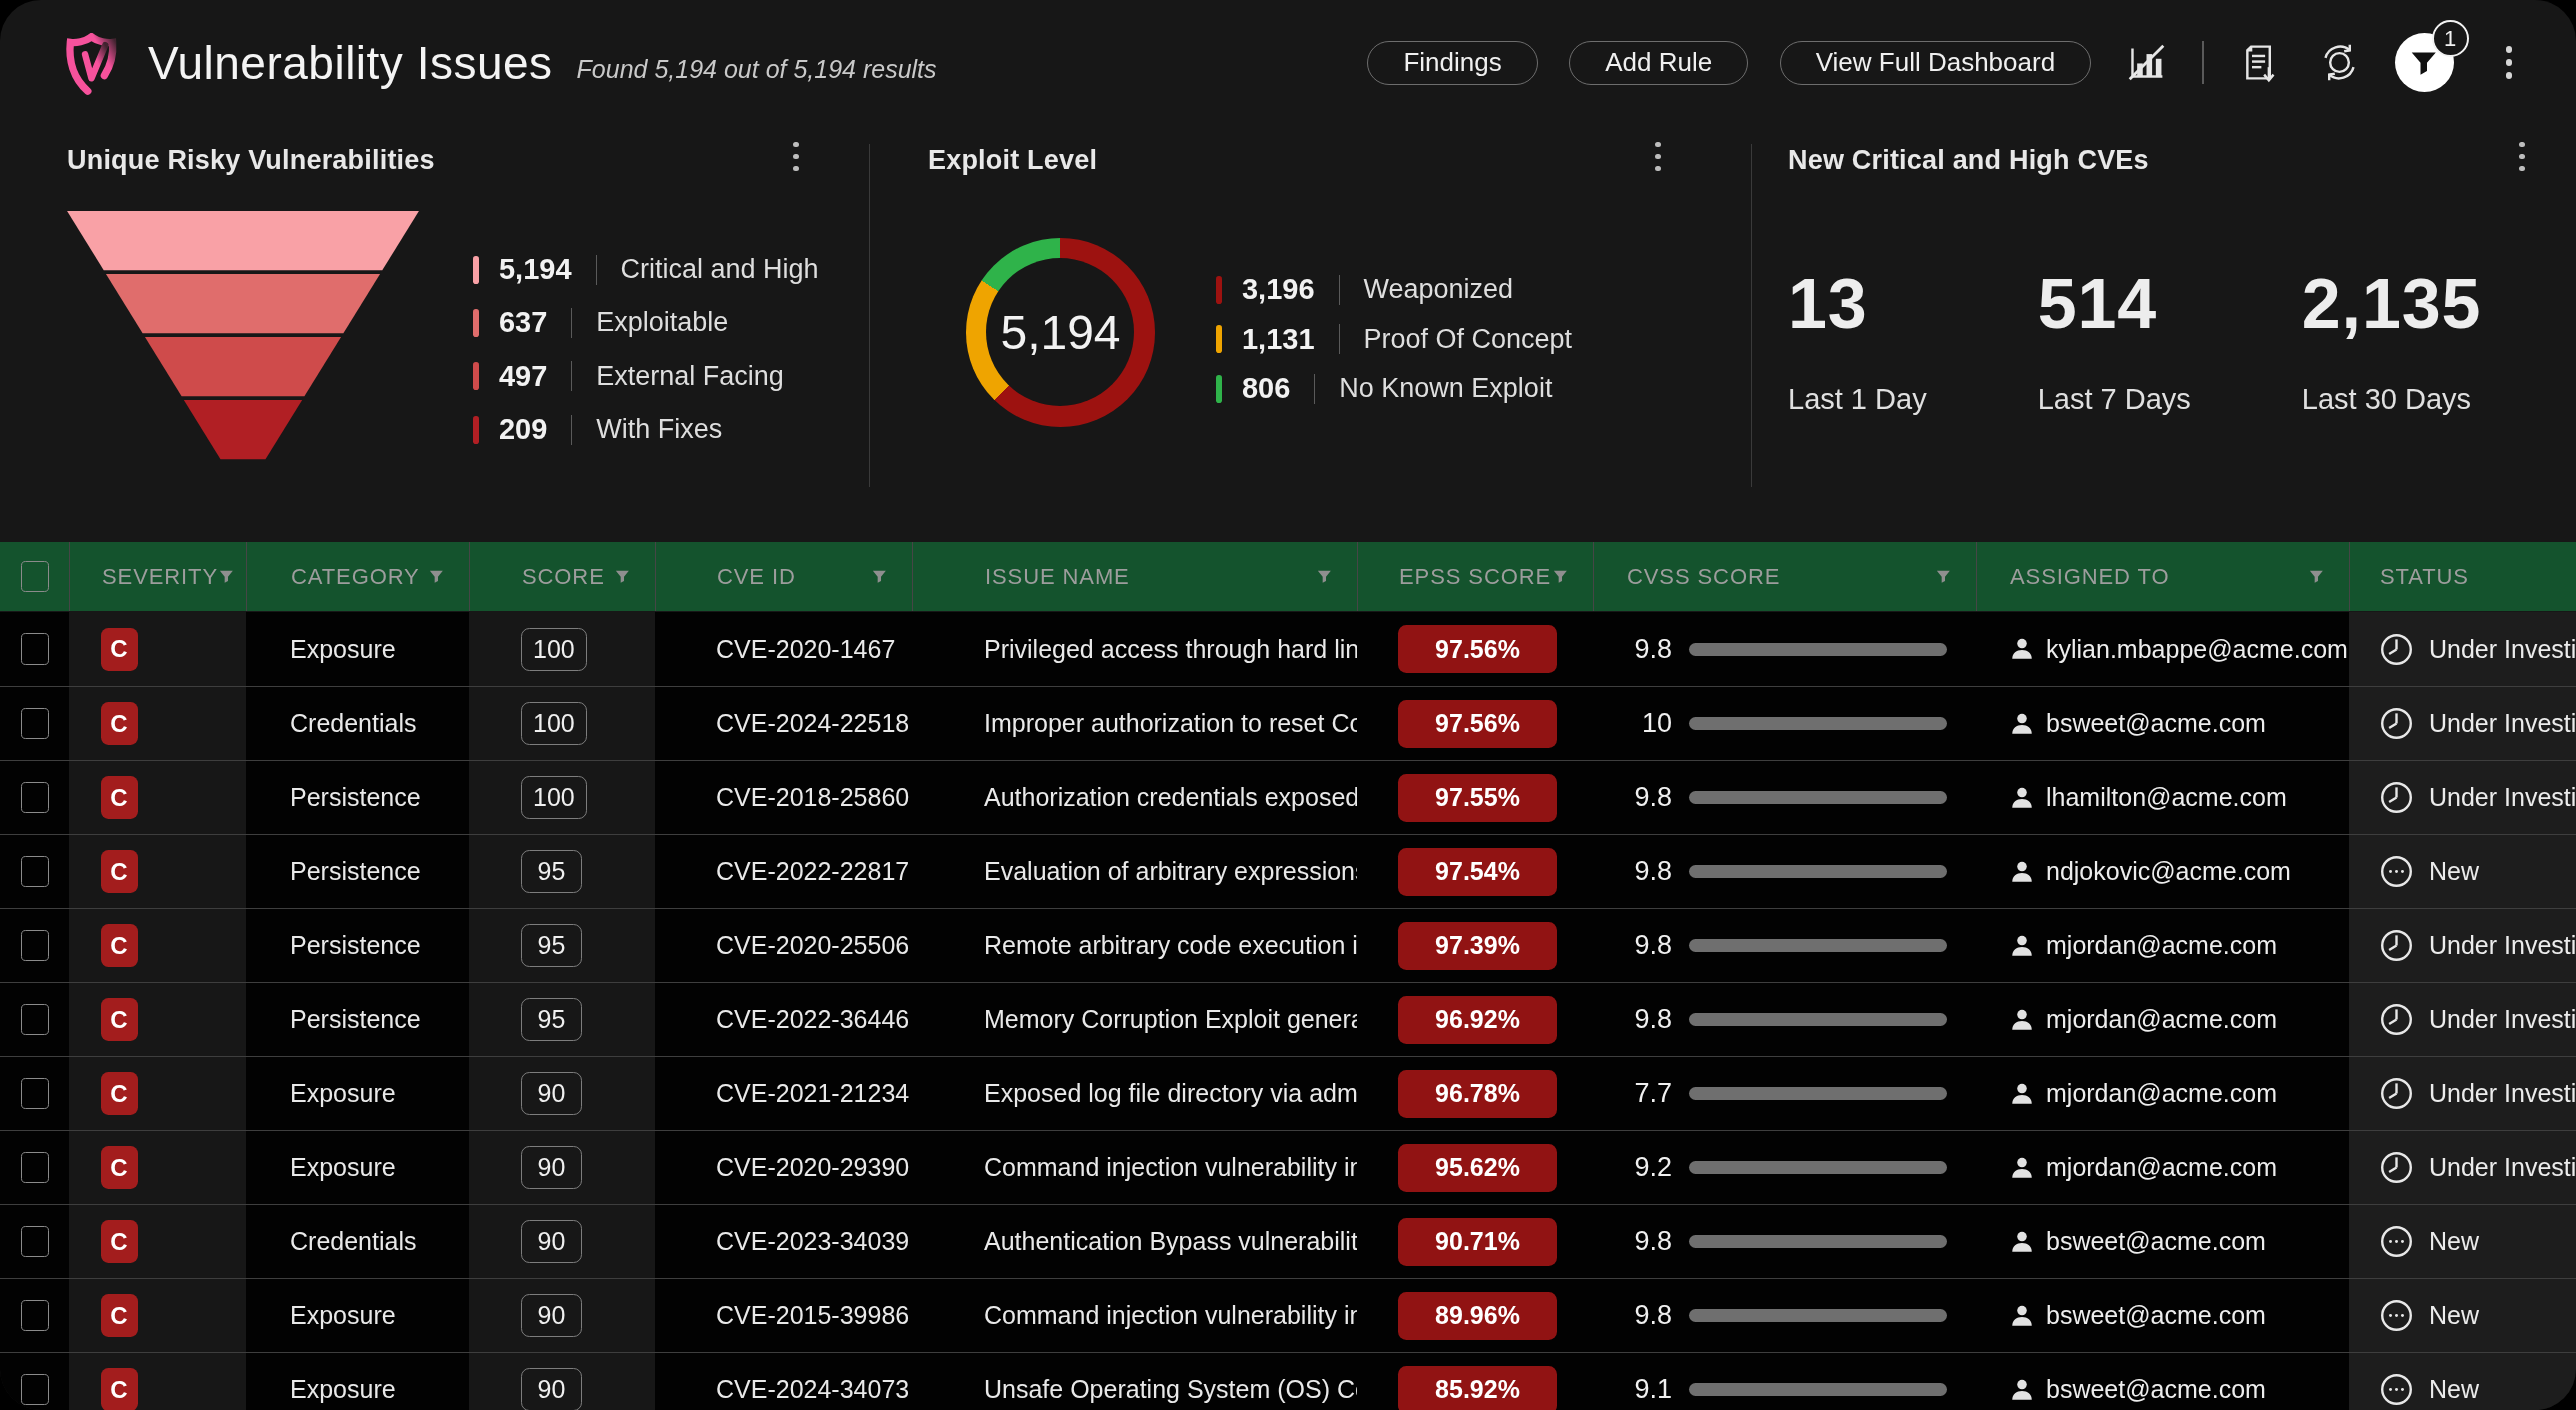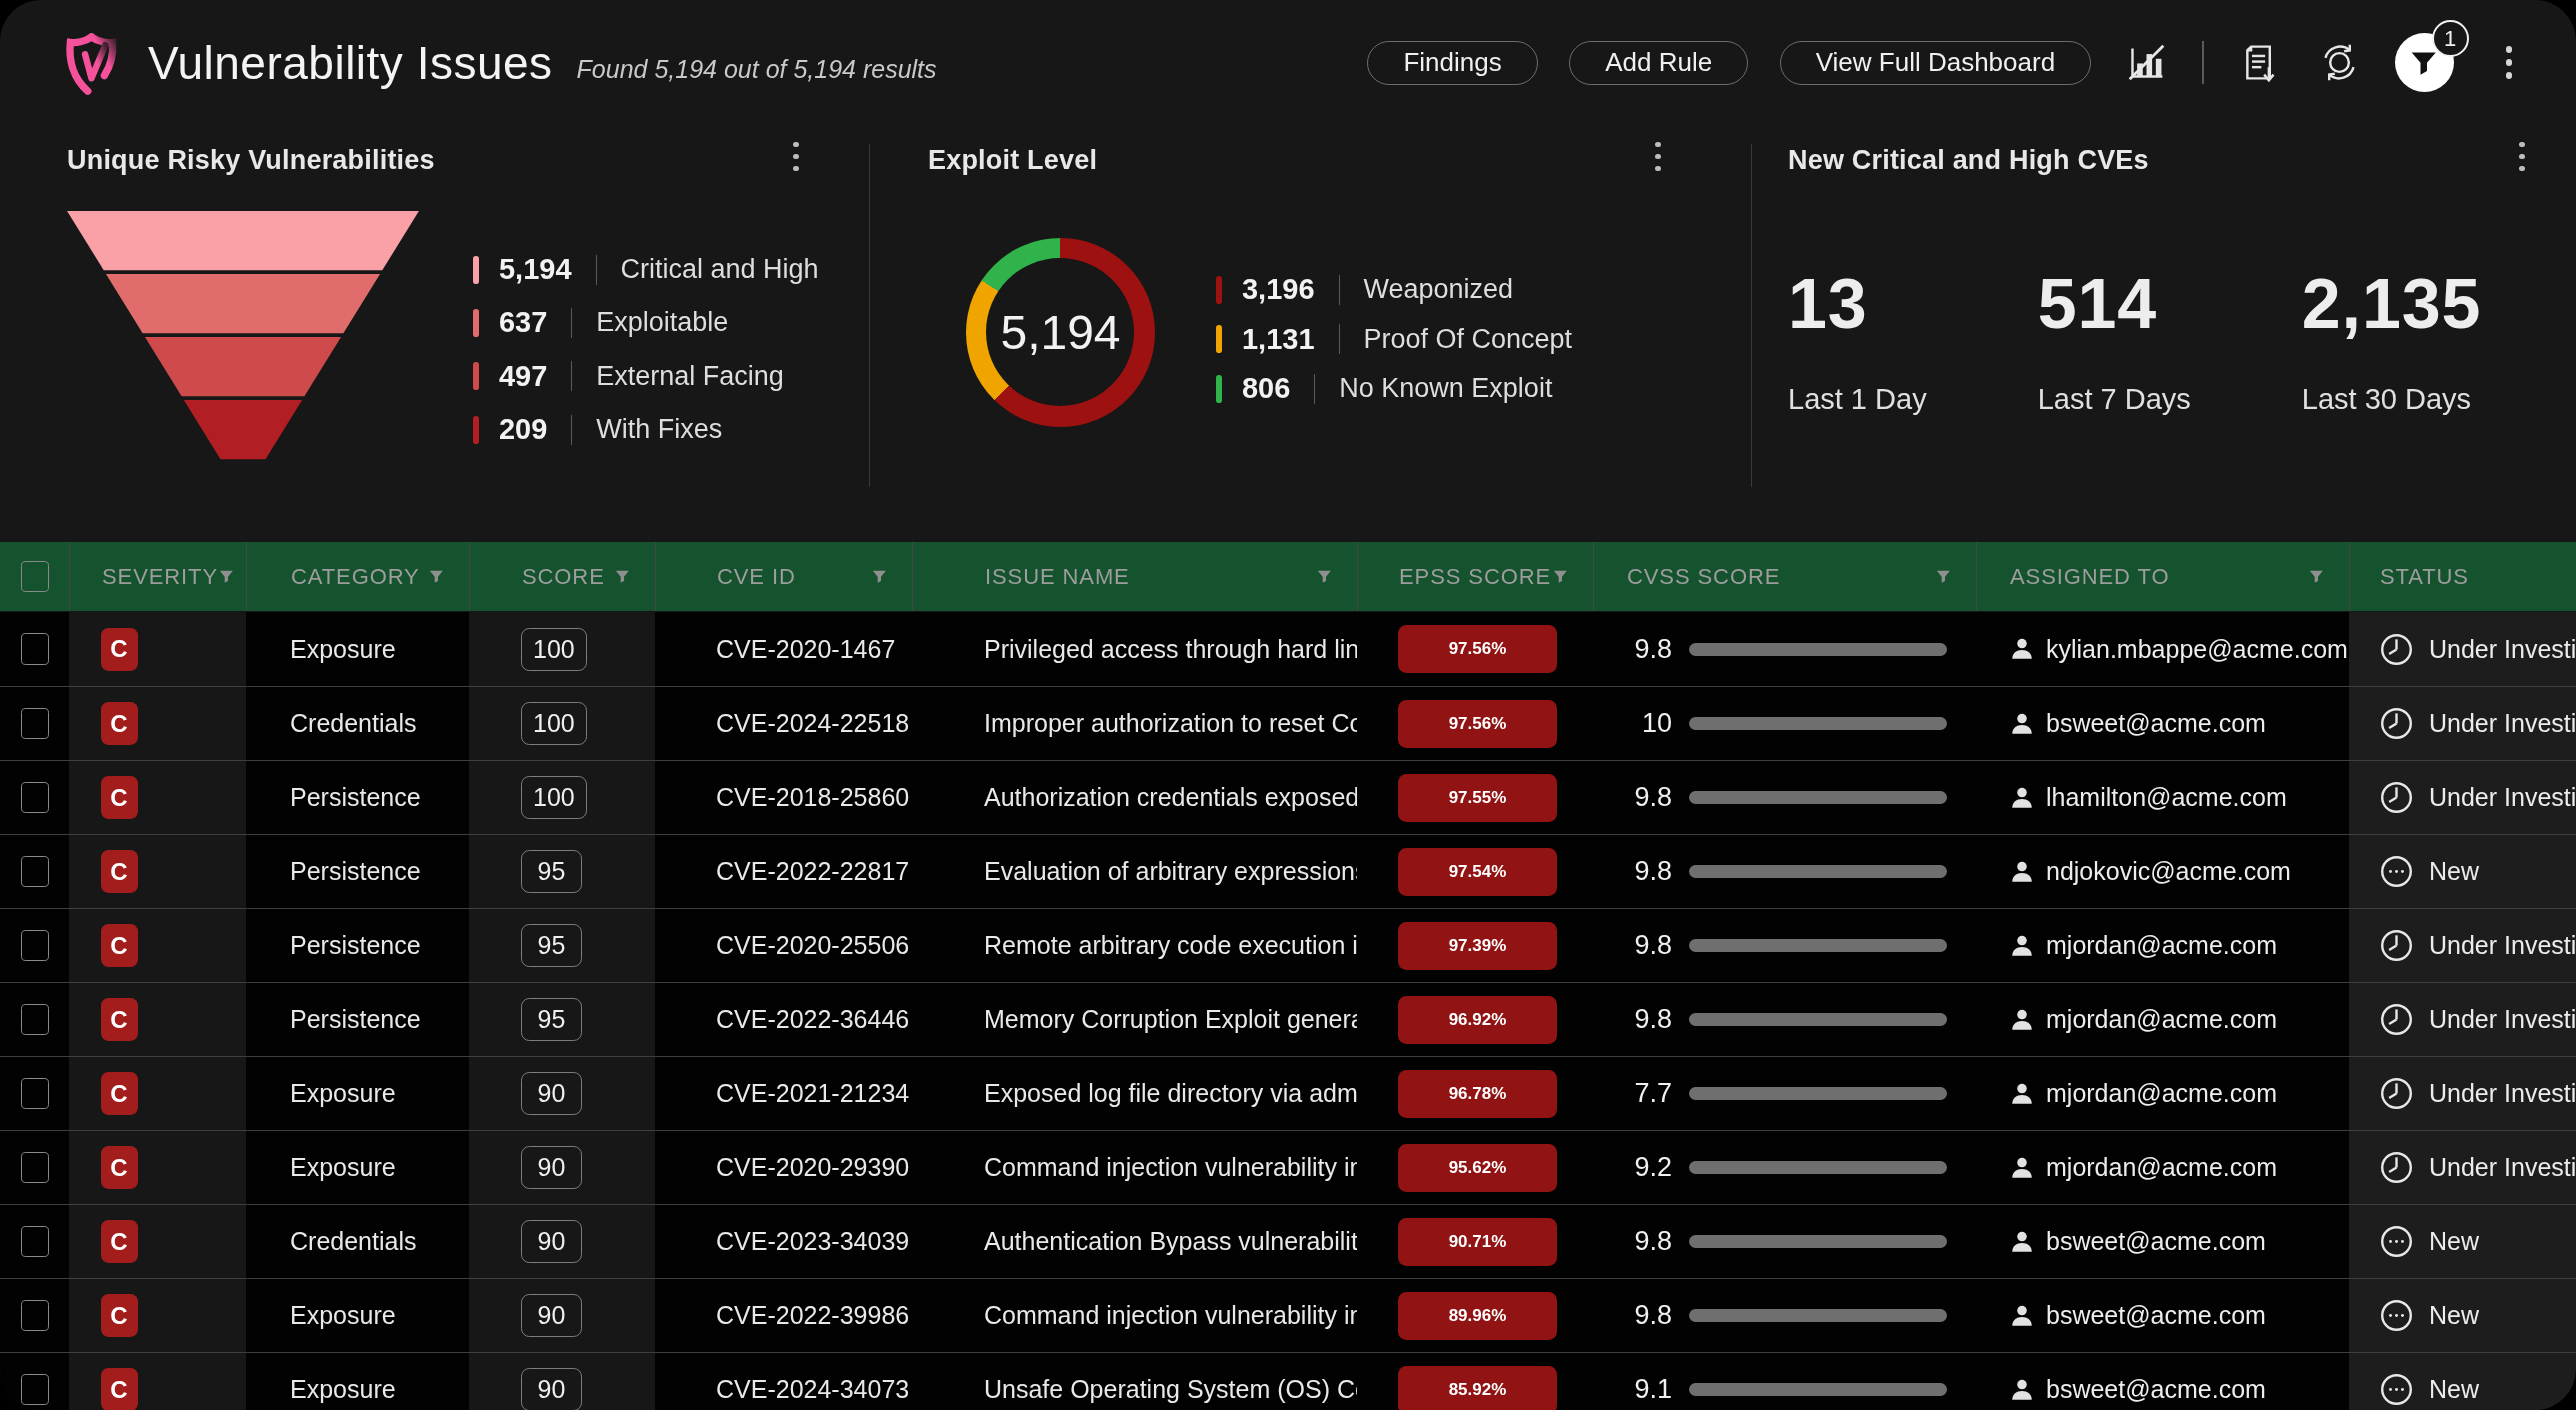--- a/index.html
+++ b/index.html
@@ -76,21 +76,21 @@
   .col-score { background:#171717; padding-left:52px; }
   .col-cve { padding-left:61px; color:#e9e9e9;text-align:right; }
   .col-issue { padding-left:72px; color:#e9e9e9; }
   .col-epss { padding-left:41px; }
   .col-cvss { }
   .col-assigned { padding-left:33px; gap:11px; }
   .col-status { background:#1d1d1d; padding-left:30px; gap:15px; }
 
   .sev-badge { width:37px; height:43px; border-radius:7.4px; background:#a31d1d; color:#fff; font-size:24px; font-weight:700; display:flex; align-items:center; justify-content:center; }
   .score-box { min-width:61px; height:43px; padding:0 11px; border:1.9px solid #7d7d7d; border-radius:8.3px; color:#efefef; font-size:25px; display:flex; align-items:center; justify-content:center; }
-  .epss-badge { width:159px; height:48px; border-radius:8.3px; background:#911313; color:#fff; font-size:17px; font-weight:700; display:flex; align-items:center; justify-content:center; }
+  .epss-badge { width:159px; height:48px; border-radius:8.3px; background:#911313; color:#fff; font-size:25px; font-weight:700; display:flex; align-items:center; justify-content:center; }
   .cvss-val { width:79px; text-align:right; font-size:27px; color:#f0f0f0; flex:none; }
   .cvss-bar { width:258px; height:13px; border-radius:6.5px; background:#6f6f6f; margin-left:16.7px; overflow:hidden; flex:none; }
   .cvss-fill { height:100%; border-radius:6.5px; background:linear-gradient(90deg,#f8e25c 0%,#f6b91f 55%,#f05a14 100%); }
   .status-ico { flex:none; display:none; }
   .tr[data-status="investigating"] .ico-clock { display:block; }
   .tr[data-status="new"] .ico-dots { display:block; }
   .status-text { font-size:25px; color:#ececec; }
 </style>
 </head>
 <body>
@@ -654,21 +654,21 @@
       <div class="td col-check">
           <div class="checkbox"></div>
         </div>
       <div class="td col-sev">
           <span class="sev-badge">C</span>
         </div>
       <div class="td col-cat">Exposure</div>
       <div class="td col-score">
           <span class="score-box">90</span>
         </div>
-      <div class="td col-cve">CVE-2022-39986</div>
+      <div class="td col-cve">CVE-2015-39986</div>
       <div class="td col-issue">Command injection vulnerability in R...</div>
       <div class="td col-epss">
           <span class="epss-badge">89.96%</span>
         </div>
       <div class="td col-cvss">
         <span class="cvss-val">9.8</span>
         <span class="cvss-bar"><span class="cvss-fill" style="width: 98%;"></span></span>
       </div>
       <div class="td col-assigned">
         <svg width="26" height="26" viewBox="0 0 24 24" fill="#e2e2e2">

